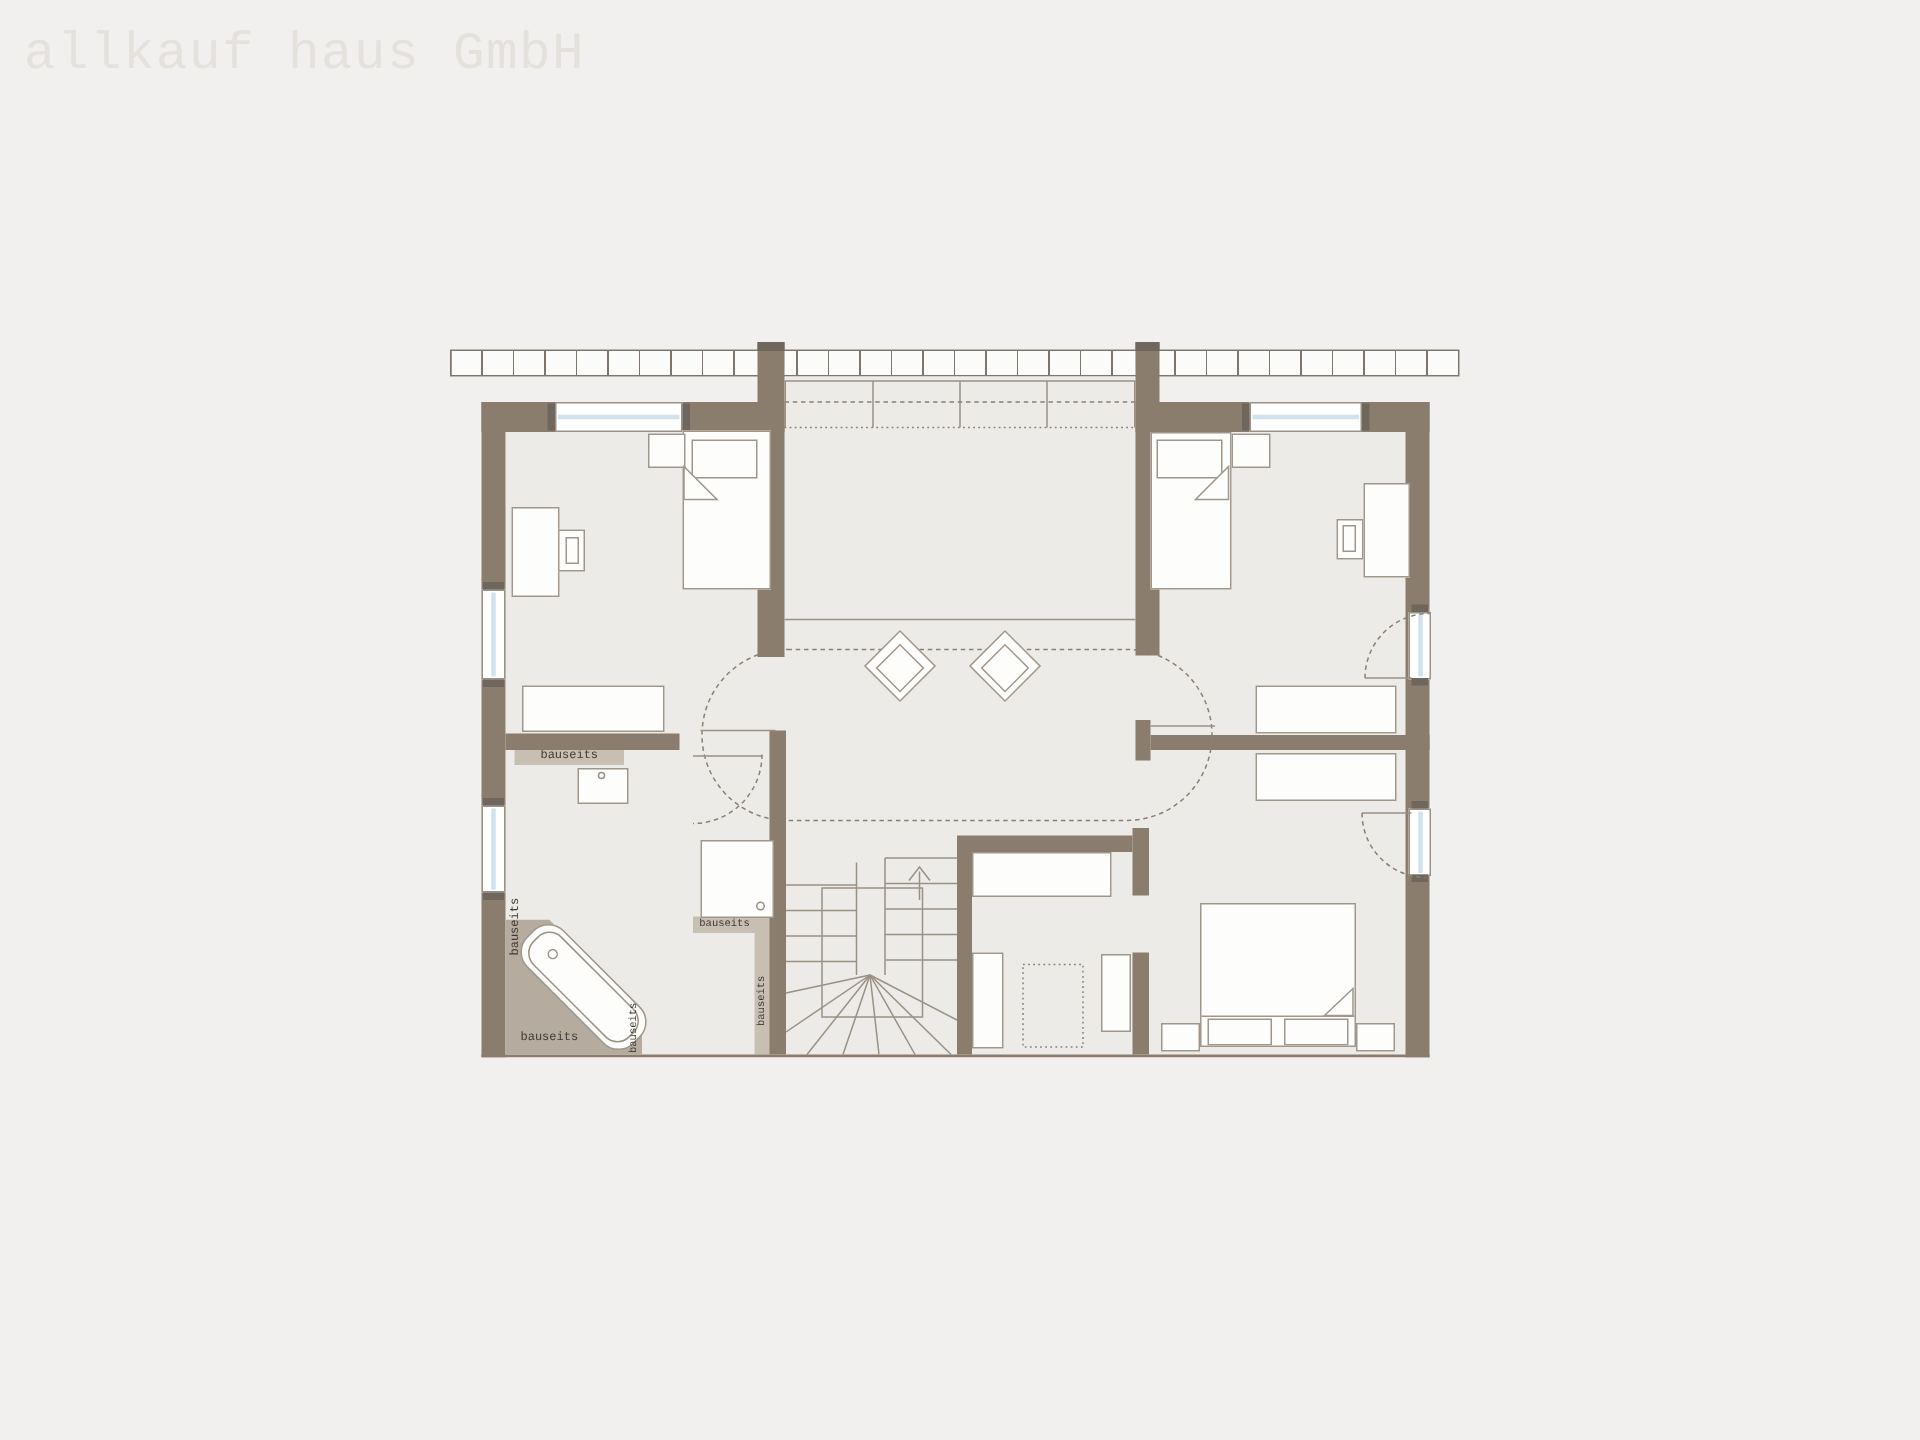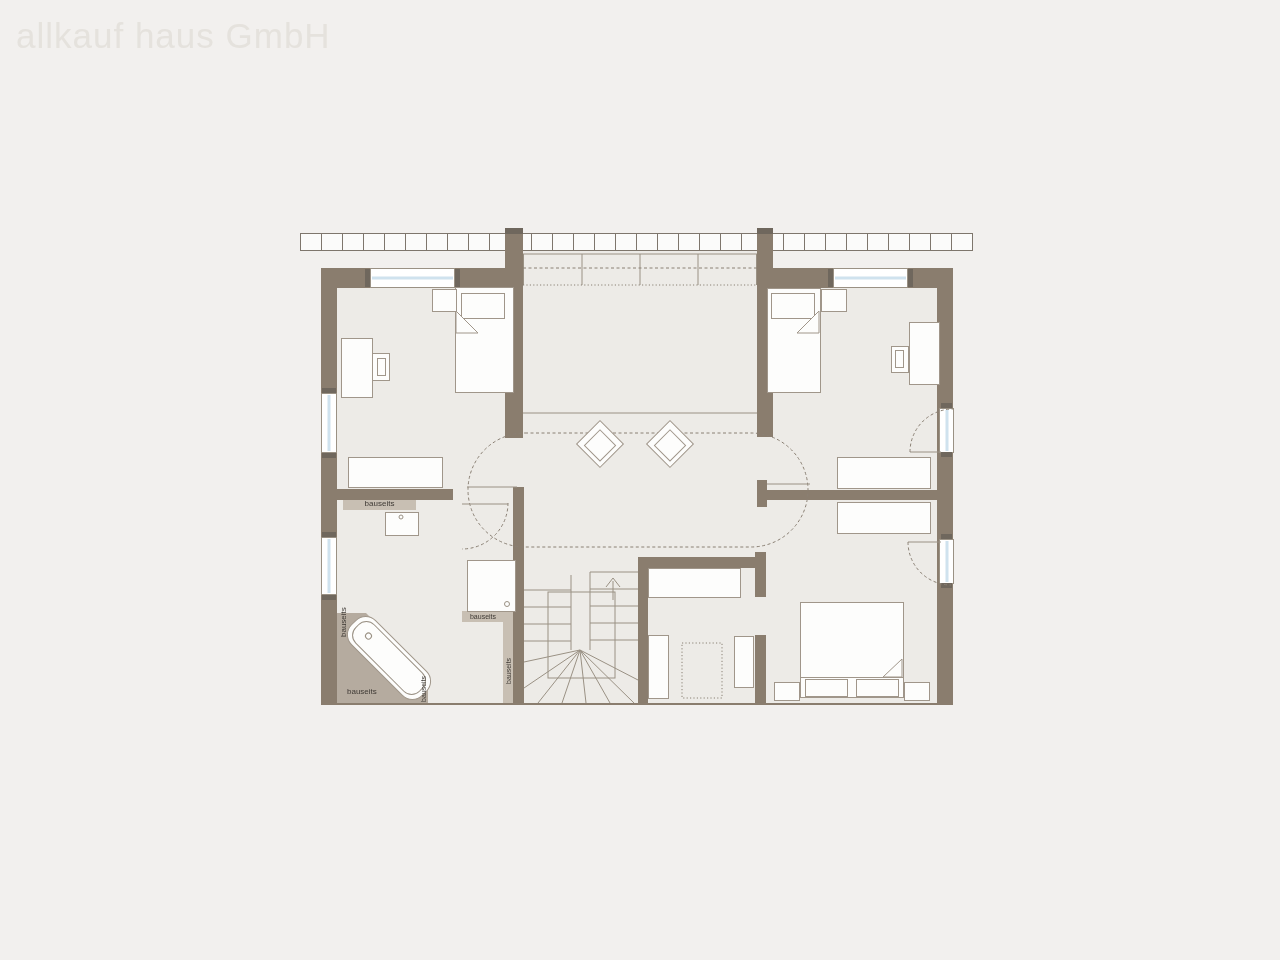--- a/index.html
+++ b/index.html
@@ -1,17 +1,17 @@
 <!DOCTYPE html>
 <html style="--background: #f2f0ee; --floor: #edebe7; --wall: #8a7d6e; --wall-dark: #6f675d; --hatch-fill: #fbfbfa; --hatch-line: #7e766c; --furniture-fill: #fdfdfc; --furniture-border: #a0968a; --line: #9a9184; --dash-line: #8a8074; --glass: #cfe2ee; --platform: #b5ab9f; --strip: #c8bfb3; --label-text: #3f3a35; --watermark: #e5e2dd;"><head>
 <meta charset="utf-8">
 <style>
   html,body{margin:0;padding:0;background:#f2f0ee}
   .page{position:relative;width:1280px;height:705px;background:var(--background,#f2f0ee);
-        font-family:Liberation Sans, sans-serif;overflow:hidden}
+        font-family:Liberation Mono, monospace;overflow:hidden}
   .watermark{position:absolute;left:16px;top:16px;font-size:35px;letter-spacing:1px;
              color:var(--watermark,#e5e2dd);font-weight:400}
   .floor{position:absolute;background:var(--floor,#edebe7)}
   .wall{position:absolute;background:var(--wall,#8a7d6e)}
   .cap{position:absolute;background:var(--wall-dark,#6f675d)}
   .hatch{position:absolute;box-sizing:border-box;background-color:var(--hatch-fill,#fbfbfa);
          border:1px solid var(--hatch-line,#7e766c);
          background-image:repeating-linear-gradient(90deg,transparent 0 20px,var(--hatch-line,#7e766c) 20px 21px)}
   .furn{position:absolute;box-sizing:border-box;background:var(--furniture-fill,#fdfdfc);
         border:1px solid var(--furniture-border,#a0968a)}

